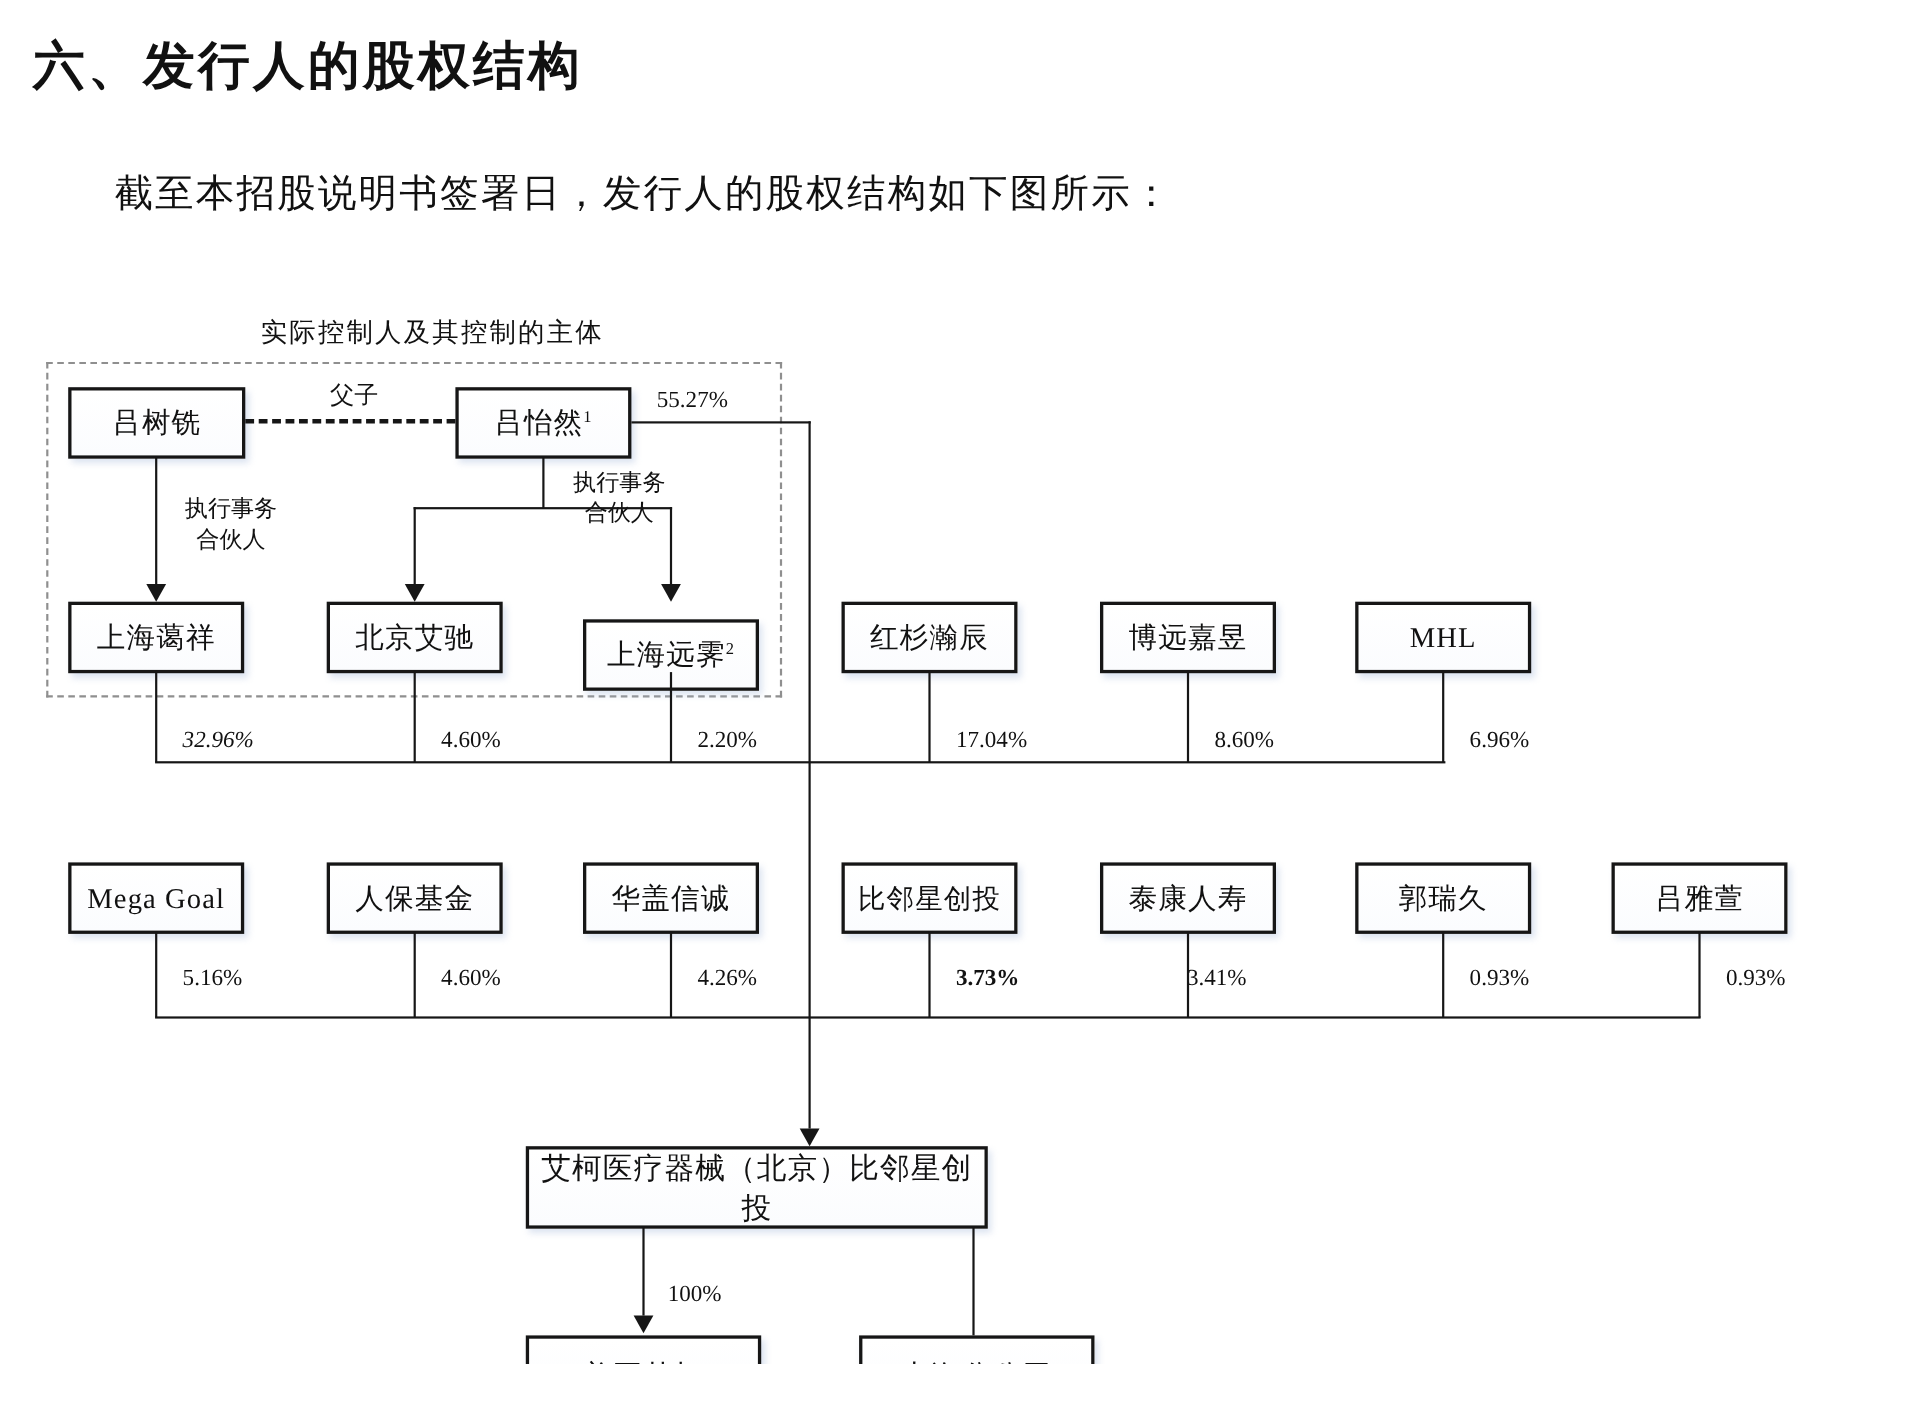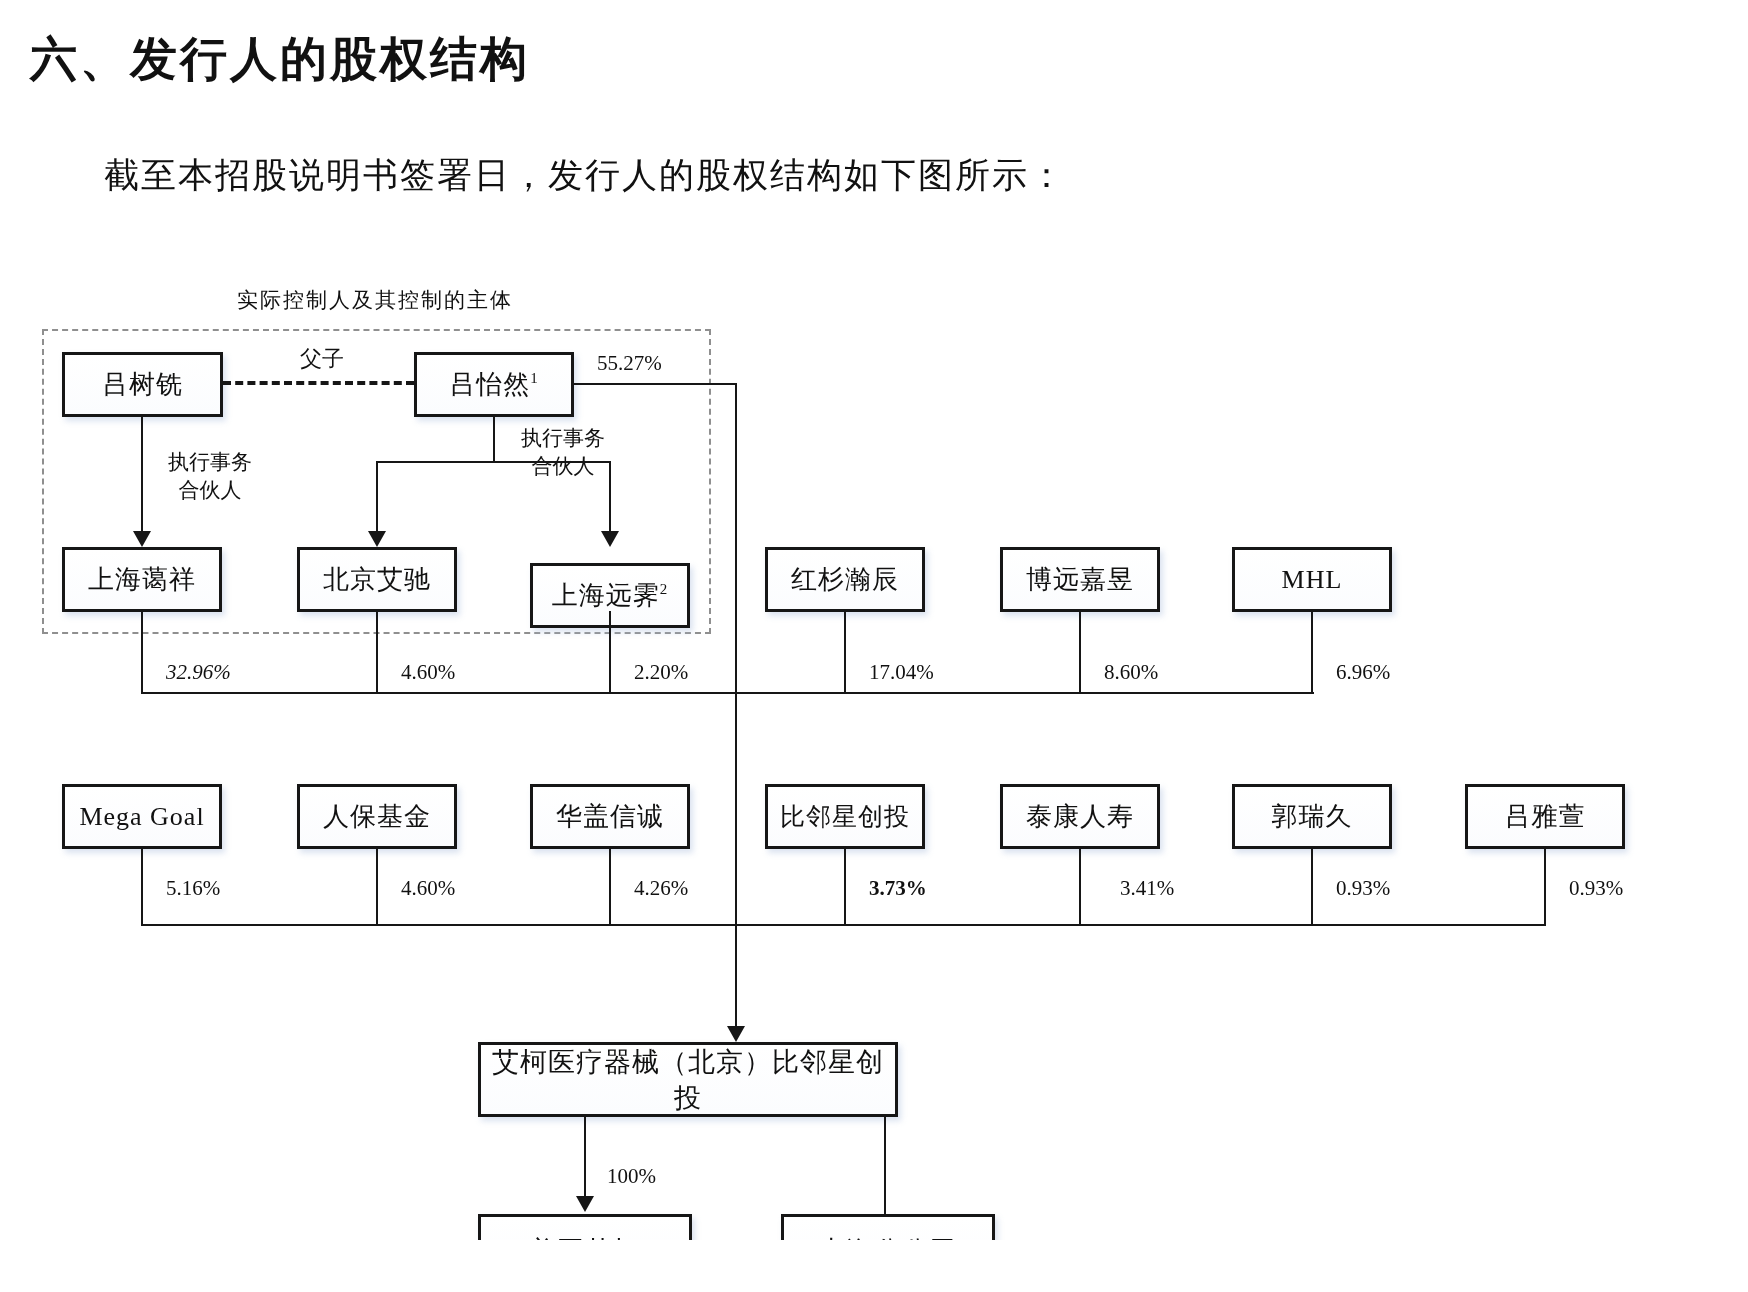--- a/index.html
+++ b/index.html
@@ -14,21 +14,21 @@
   .arr{position:absolute;width:0;height:0;border-left:9px solid transparent;
        border-right:9px solid transparent;border-top:16px solid #161616;}
   .dashed-box{position:absolute;border:2px dashed #8f8f8f;background:transparent;}
   .box{position:absolute;box-sizing:border-box;border:3px solid #161616;
        background:linear-gradient(180deg,#ffffff 0%,#fbfcfe 100%);
        box-shadow:3px 4px 6px rgba(176,192,222,0.45);
        display:flex;align-items:center;justify-content:center;
        font-size:26px;letter-spacing:1px;text-align:center;}
   .box sup{font-size:15px;line-height:0;}
   .w160{width:160px;height:65px;}
-  .lbl{position:absolute;font-size:21px;white-space:nowrap;}
+  .lbl{position:absolute;font-size:24px;white-space:nowrap;}
   .lbl2{position:absolute;font-size:21px;width:114px;text-align:center;line-height:1.35;}
   .pct{position:absolute;font-size:21px;white-space:nowrap;}
   .company-box{width:420px;height:75px;font-size:27px;}
   .sub-box{width:214px;height:74px;font-size:27px;}
 </style>
 </head>
 <body>
 
 <div class="page">
 
@@ -132,21 +132,21 @@
     <div class="ln" style="left:376px;top:848px;width:2px;height:77px;"></div>
     <div class="ln" style="left:609px;top:848px;width:2px;height:77px;"></div>
     <div class="ln" style="left:844px;top:848px;width:2px;height:77px;"></div>
     <div class="ln" style="left:1079px;top:848px;width:2px;height:77px;"></div>
     <div class="ln" style="left:1311px;top:848px;width:2px;height:77px;"></div>
     <div class="ln" style="left:1544px;top:848px;width:2px;height:77px;"></div>
     <div class="pct" style="left:166px;top:876px;">5.16%</div>
     <div class="pct" style="left:401px;top:876px;">4.60%</div>
     <div class="pct" style="left:634px;top:876px;">4.26%</div>
     <div class="pct" style="left:869px;top:876px;font-weight:bold;">3.73%</div>
-    <div class="pct" style="left:1120px;top:876px;text-align:center;">3.41%</div>
+    <div class="pct" style="left:1079px;top:876px;text-align:center;">3.41%</div>
     <div class="pct" style="left:1336px;top:876px;">0.93%</div>
     <div class="pct" style="left:1569px;top:876px;">0.93%</div>
     <div class="ln" style="left:141px;top:924px;width:1405px;height:2px;"></div>
 
     <div class="box company-box" style="left:478px;top:1042px;">
       <span>艾柯医疗器械（北京）比邻星创投</span>
     </div>
 
     <div class="ln" style="left:584px;top:1115px;width:2px;height:81px;"></div>
     <div class="arr" style="left:576px;top:1196px;"></div>

